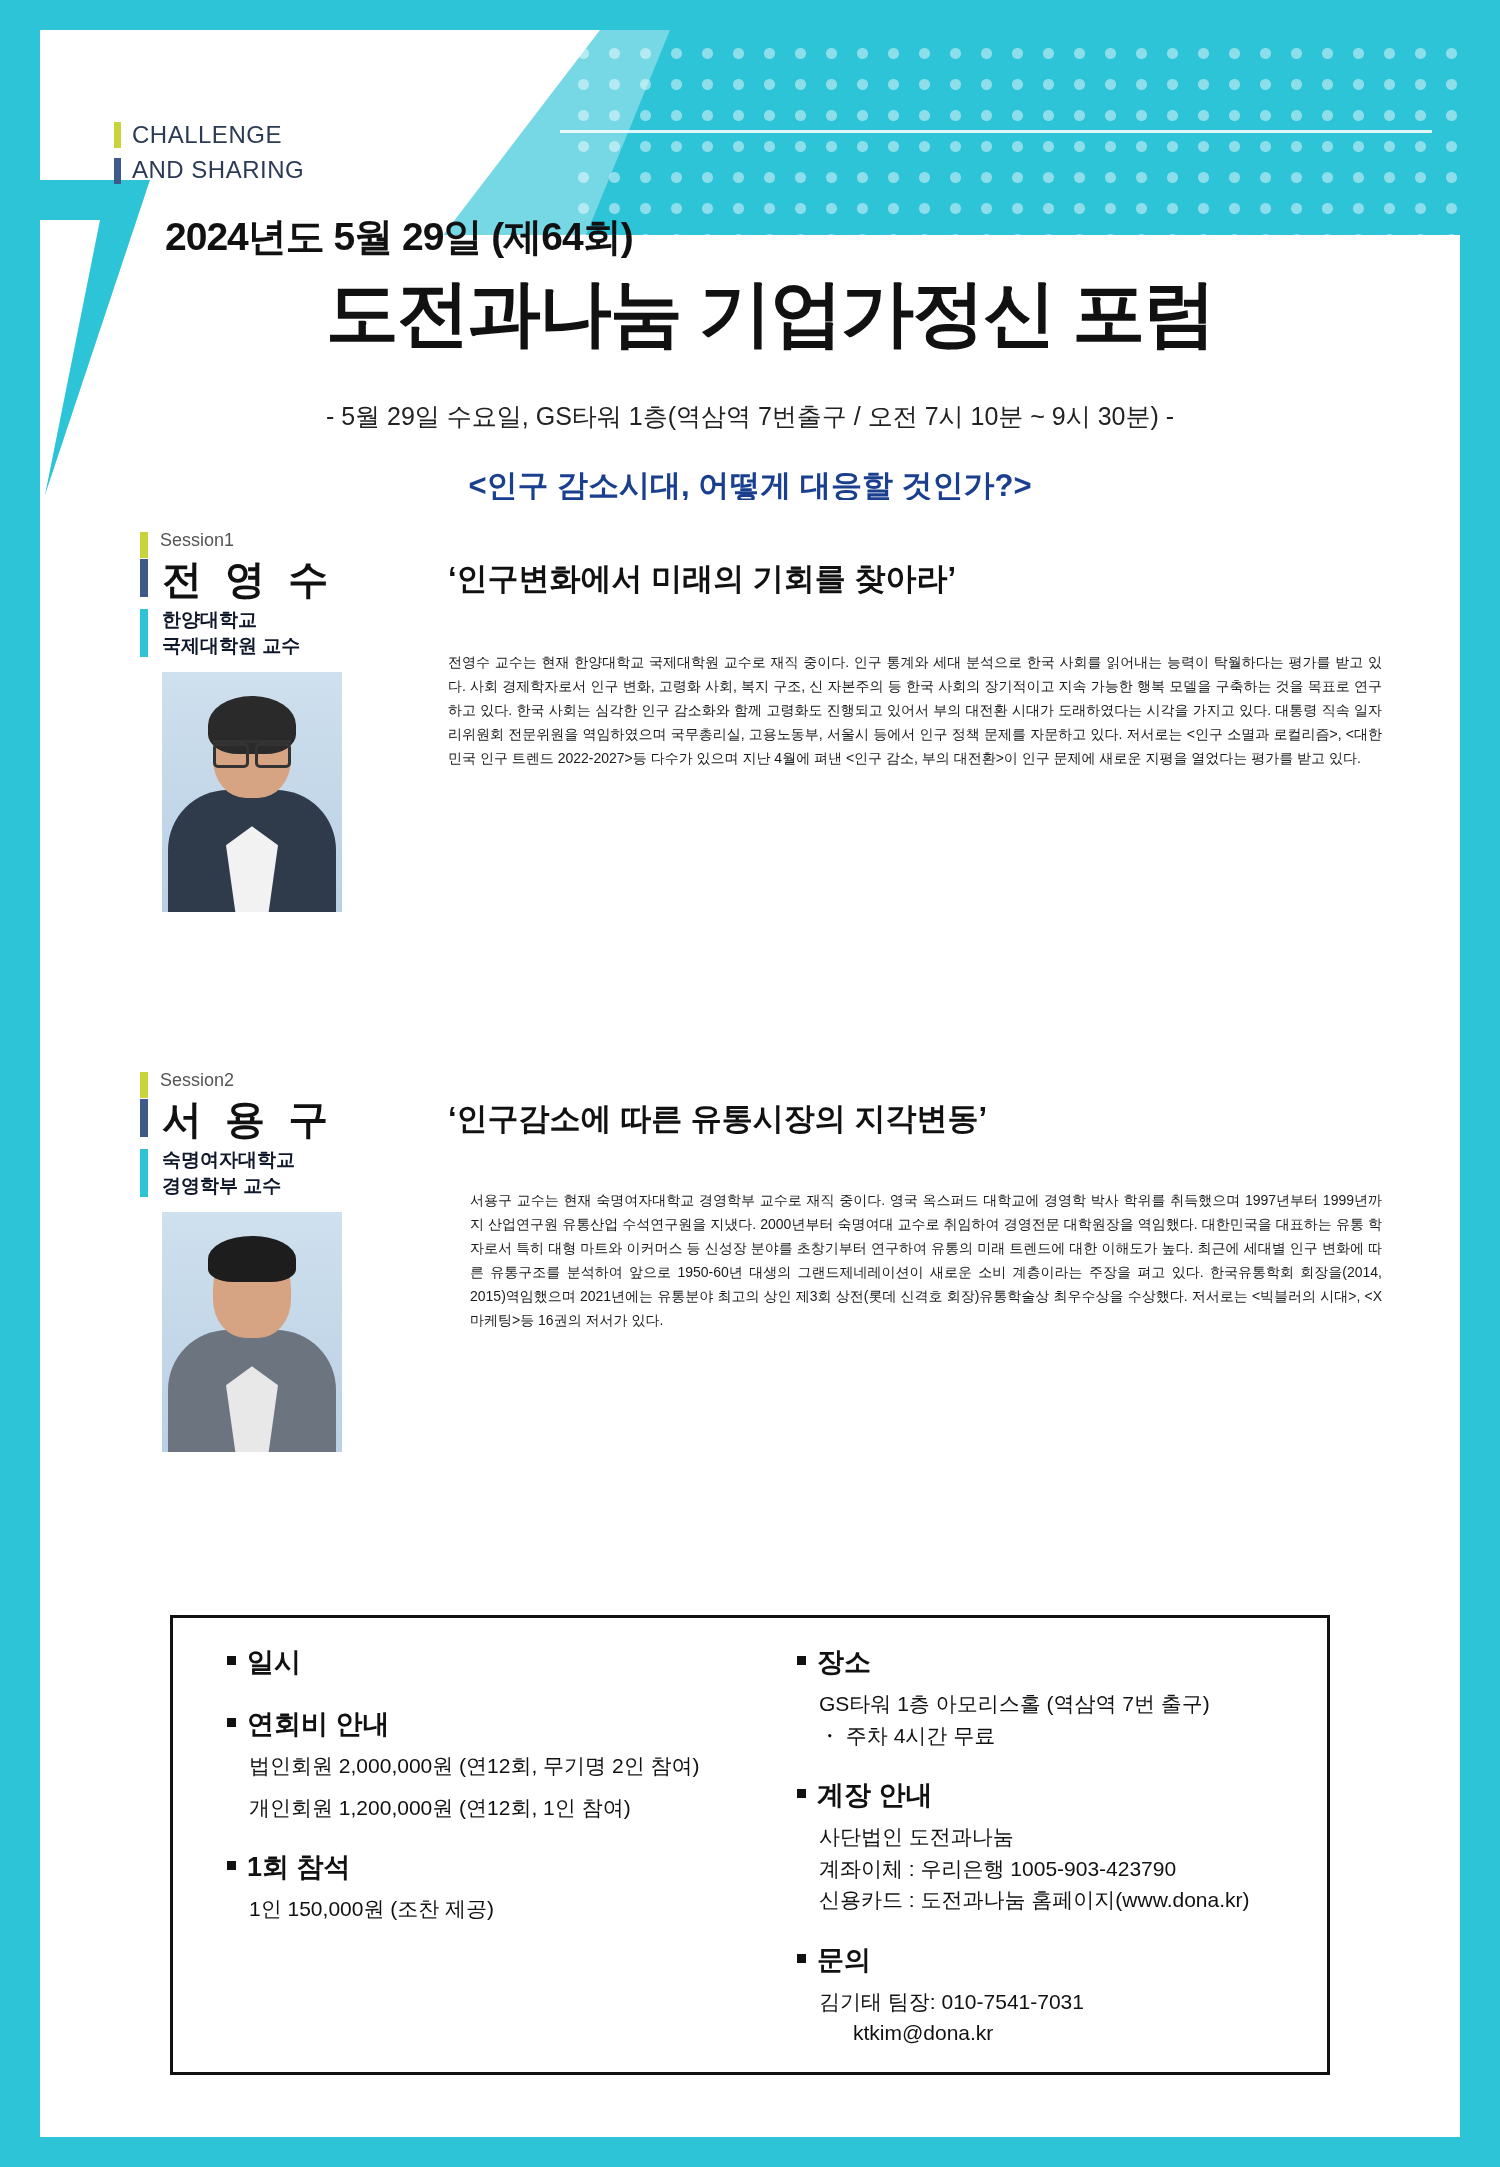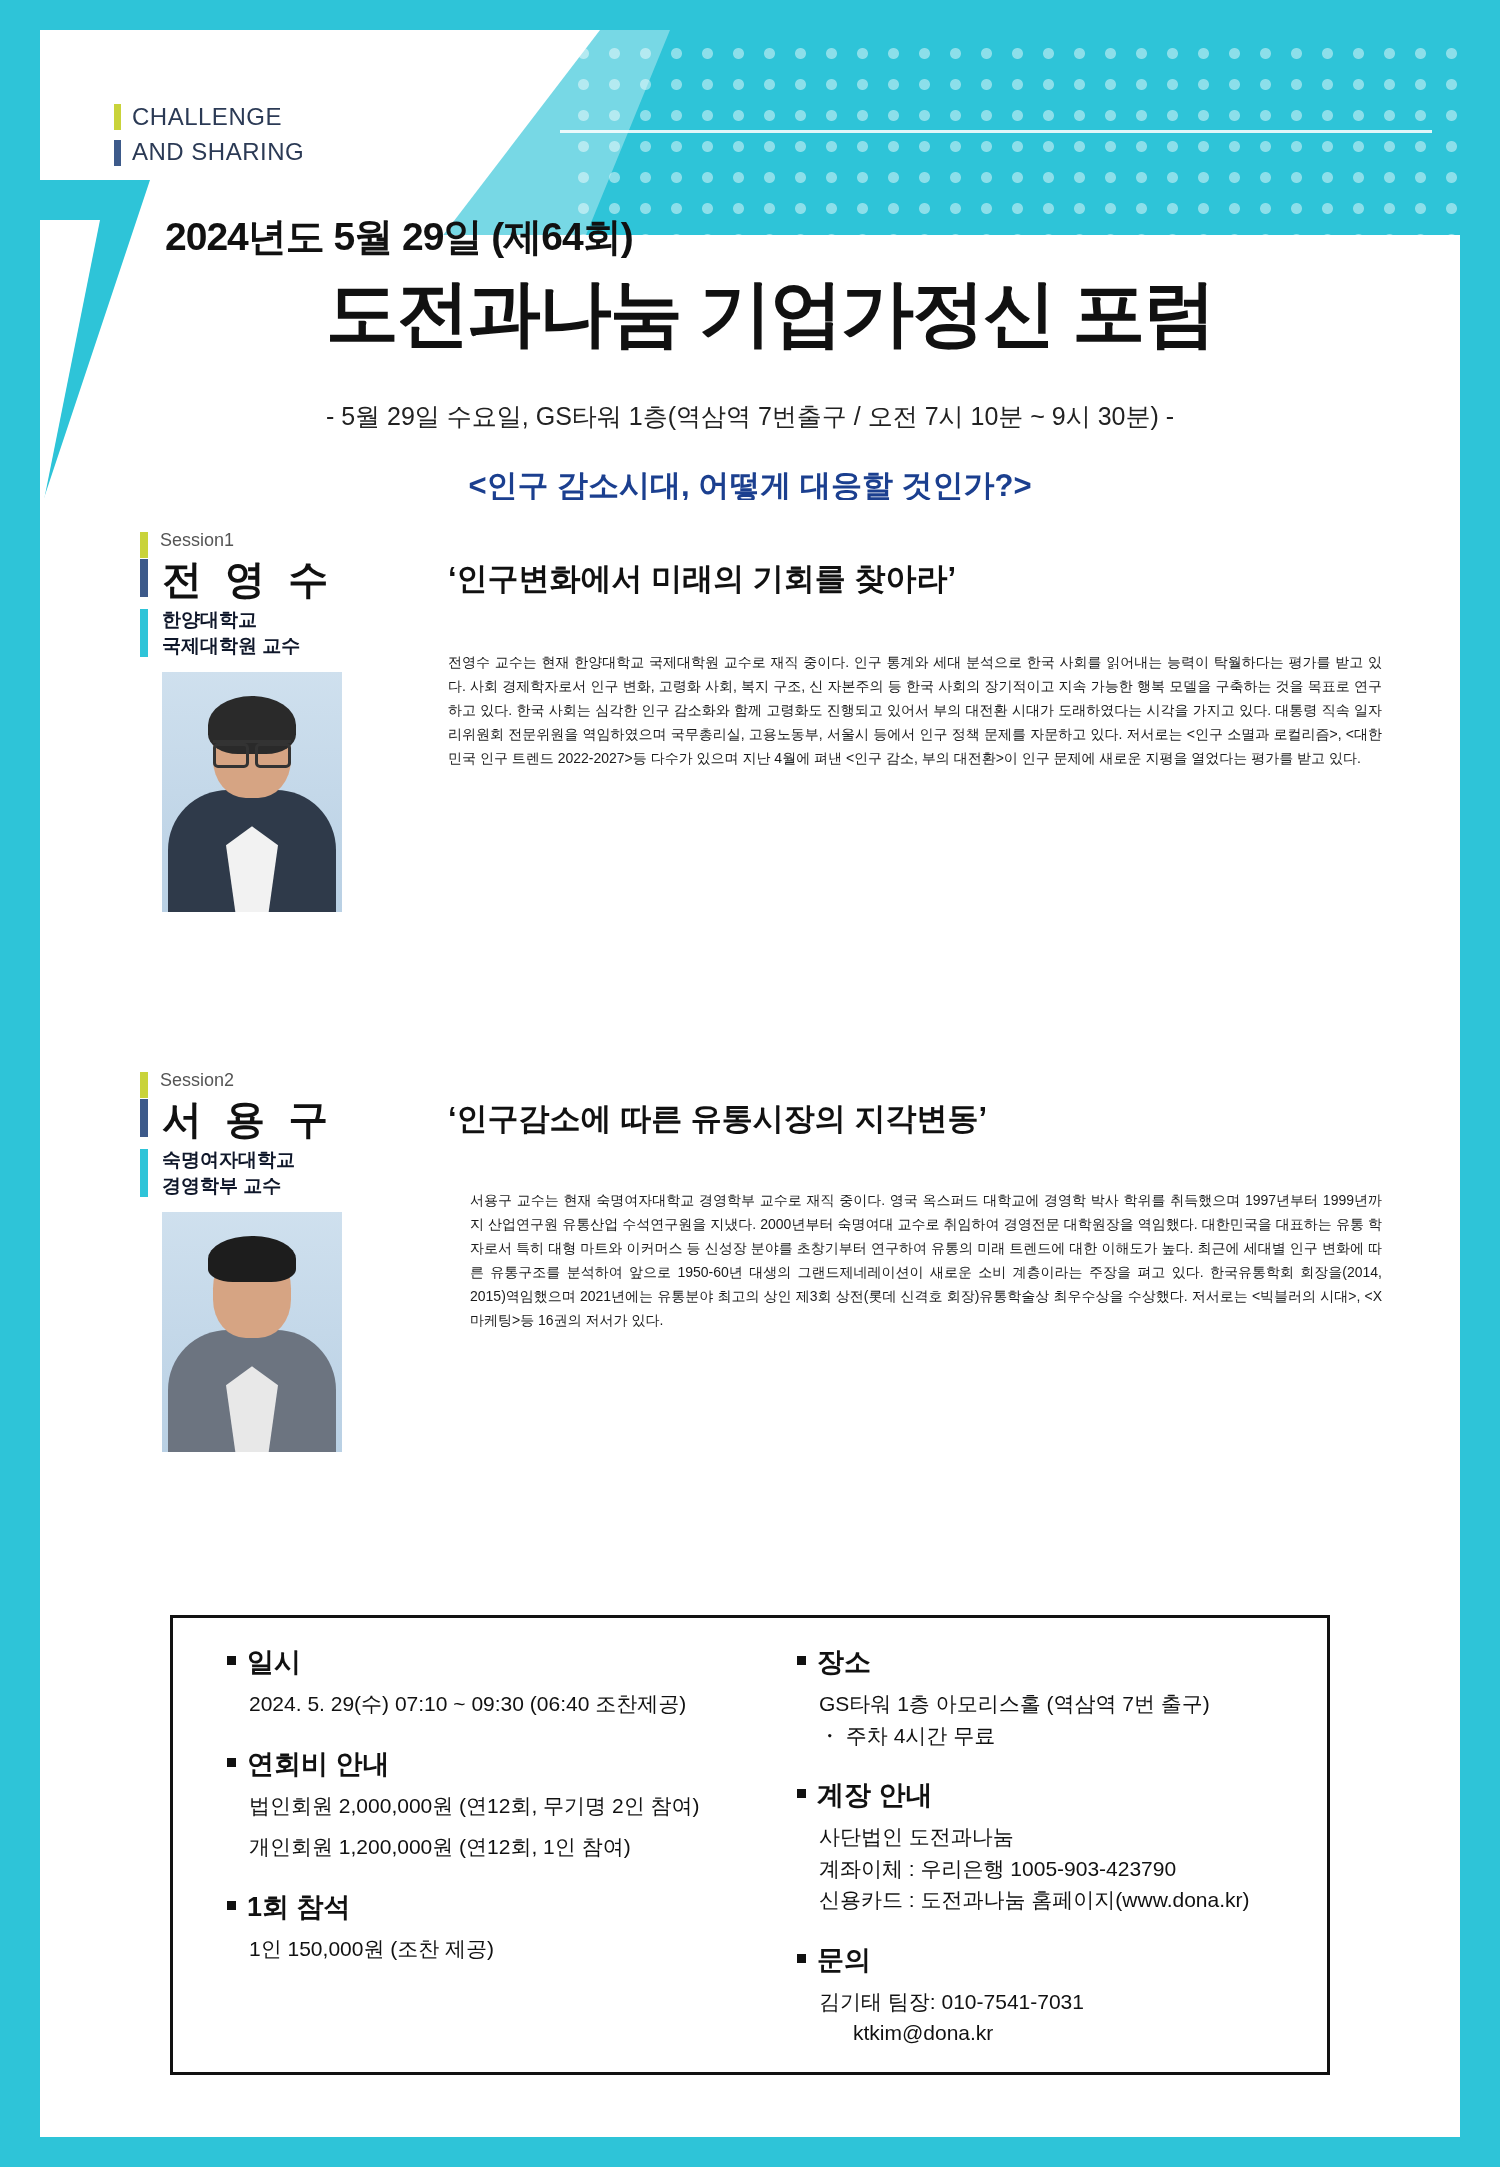--- a/index.html
+++ b/index.html
@@ -74,21 +74,21 @@
   }
   .hdr-slash2 {
     position: absolute;
     left: 0px; top: 190px;
     width: 200px; height: 300px;
     background: #ffffff;
     clip-path: polygon(0 0, 30% 0, 0 100%);
   }
   .challenge {
     position: absolute;
-    left: 92px; top: 70px;
+    left: 92px; top: 88px;
     line-height: 1.45;
   }
   .challenge .bar {
     position: absolute;
     left: -18px; top: 4px;
     width: 7px; height: 26px;
     background: #c9d33a;
   }
   .challenge .bar2 {
     position: absolute;
@@ -393,21 +393,20 @@
       </div>
       <div class="talk-title">‘인구감소에 따른 유통시장의 지각변동’</div>
       <div class="talk-body">서용구 교수는 현재 숙명여자대학교 경영학부 교수로 재직 중이다. 영국 옥스퍼드 대학교에 경영학 박사 학위를 취득했으며 1997년부터 1999년까지 산업연구원 유통산업 수석연구원을 지냈다. 2000년부터 숙명여대 교수로 취임하여 경영전문 대학원장을 역임했다. 대한민국을 대표하는 유통 학자로서 특히 대형 마트와 이커머스 등 신성장 분야를 초창기부터 연구하여 유통의 미래 트렌드에 대한 이해도가 높다. 최근에 세대별 인구 변화에 따른 유통구조를 분석하여 앞으로 1950-60년 대생의 그랜드제네레이션이 새로운 소비 계층이라는 주장을 펴고 있다. 한국유통학회 회장을(2014, 2015)역임했으며 2021년에는 유통분야 최고의 상인 제3회 상전(롯데 신격호 회장)유통학술상 최우수상을 수상했다. 저서로는 &lt;빅블러의 시대&gt;, &lt;X마케팅&gt;등 16권의 저서가 있다.</div>
     </div>
 
     <div class="infobox">
       <div class="col colL">
 
         <div class="blk">
           <h4>일시</h4>
-          <p>2024. 5. 29(수) 07:10 ~ 09:30 (06:40 조찬제공)</p>
         </div>
 
         <div class="blk">
           <h4>연회비 안내</h4>
           <p>법인회원 2,000,000원 (연12회, 무기명 2인 참여)</p>
           <div class="spacer-lg"></div>
           <p>개인회원 1,200,000원 (연12회, 1인 참여)</p>
         </div>
 
         <div class="blk">

